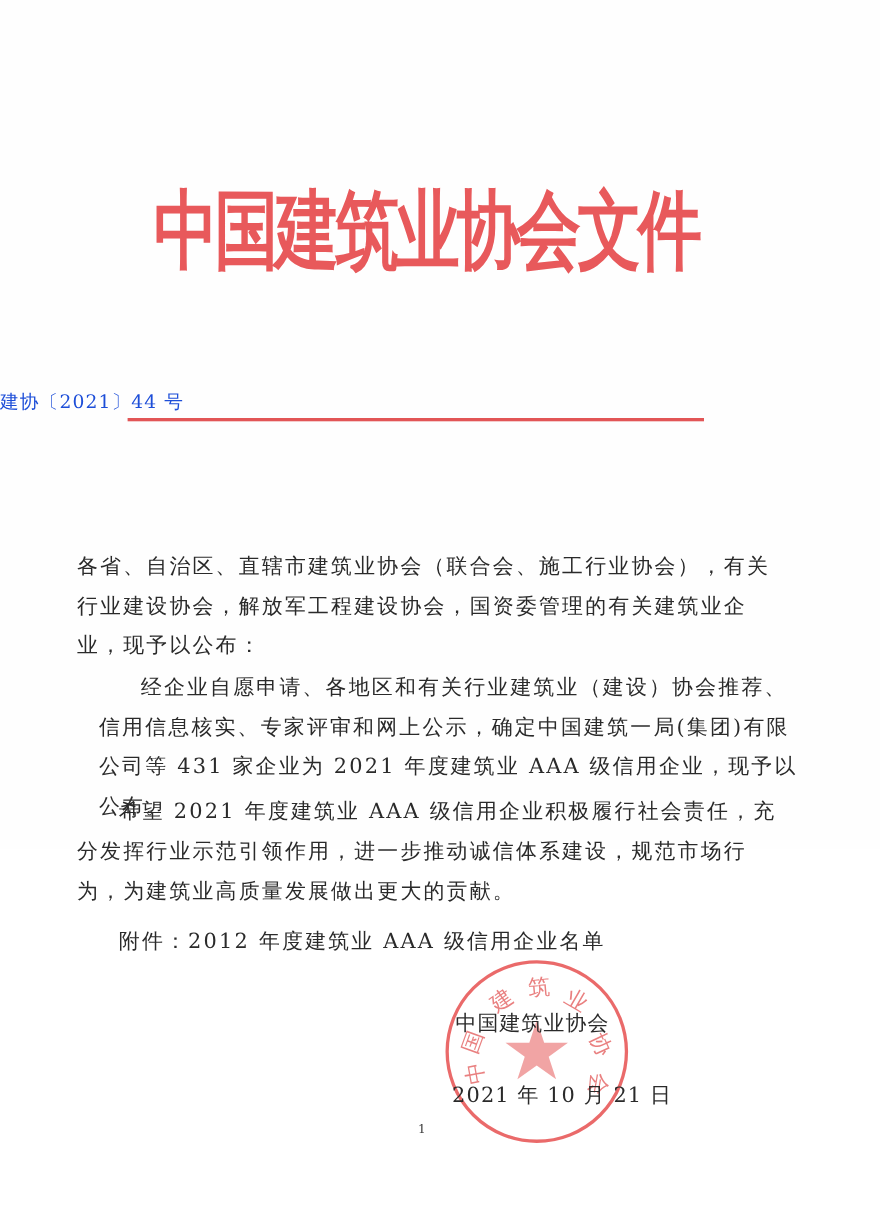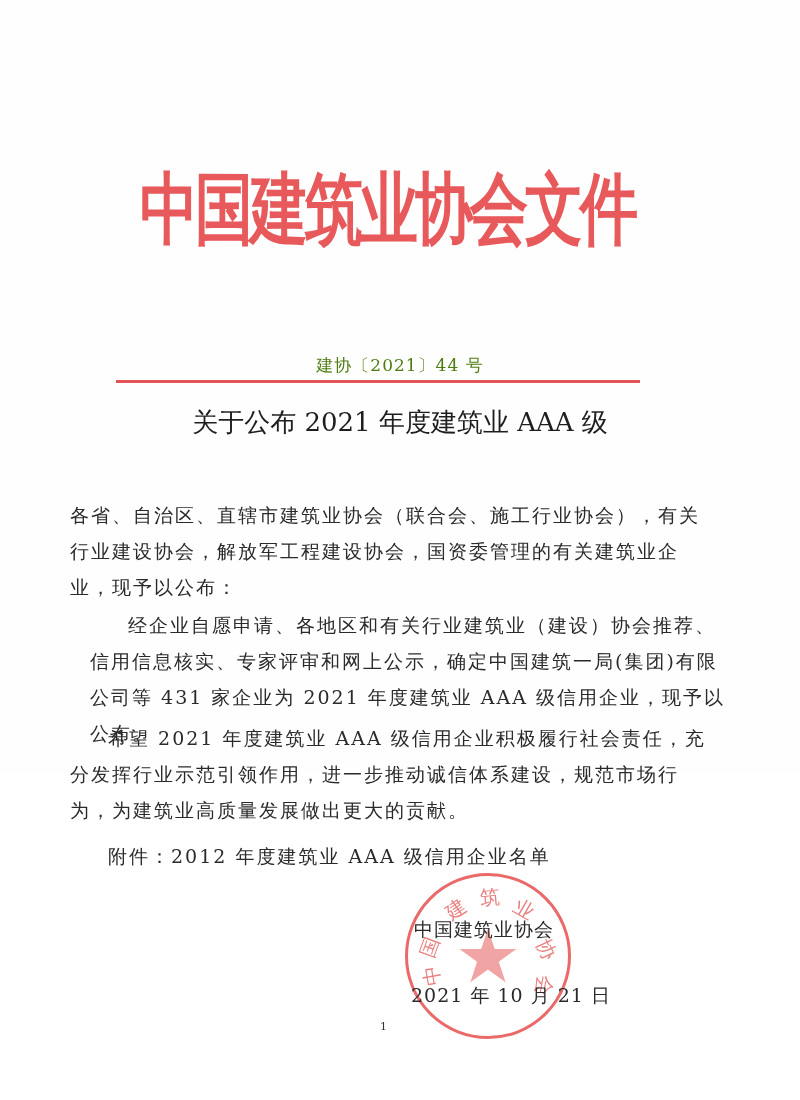--- a/index.html
+++ b/index.html
@@ -34,24 +34,23 @@
       color: #e8595b;
       transform: scaleY(1.35);
       transform-origin: top center;
       white-space: nowrap;
     }
     .doc-number {
       position: absolute;
       left: 0;
       width: 800px;
       top: 354px;
-      text-align: center;
       font-size: 17px;
       letter-spacing: 1px;
-      color: #4d7c0f;
+      color: #1d4ed8;
     }
     .red-rule {
       position: absolute;
       left: 116px;
       top: 380px;
       width: 524px;
       height: 3px;
       background: #e25556;
     }
     .title {
@@ -141,21 +140,20 @@
 
 <div class="page">
 
   <div class="masthead">中国建筑业协会文件</div>
 
   <div class="doc-number">建协〔2021〕44 号</div>
 
   <div class="red-rule"></div>
 
   <div class="title">
-    <span class="line">关于公布 2021 年度建筑业 AAA 级</span>
   </div>
 
   <div class="body-text p-salutation">各省、自治区、直辖市建筑业协会（联合会、施工行业协会），有关行业建设协会，解放军工程建设协会，国资委管理的有关建筑业企业，现予以公布：</div>
 
   <div class="body-text p-1">经企业自愿申请、各地区和有关行业建筑业（建设）协会推荐、信用信息核实、专家评审和网上公示，确定中国建筑一局(集团)有限公司等 431 家企业为 2021 年度建筑业 AAA 级信用企业，现予以公布。</div>
 
   <div class="body-text p-2">希望 2021 年度建筑业 AAA 级信用企业积极履行社会责任，充分发挥行业示范引领作用，进一步推动诚信体系建设，规范市场行为，为建筑业高质量发展做出更大的贡献。</div>
 
   <div class="body-text p-attach">附件：2012 年度建筑业 AAA 级信用企业名单</div>
 

